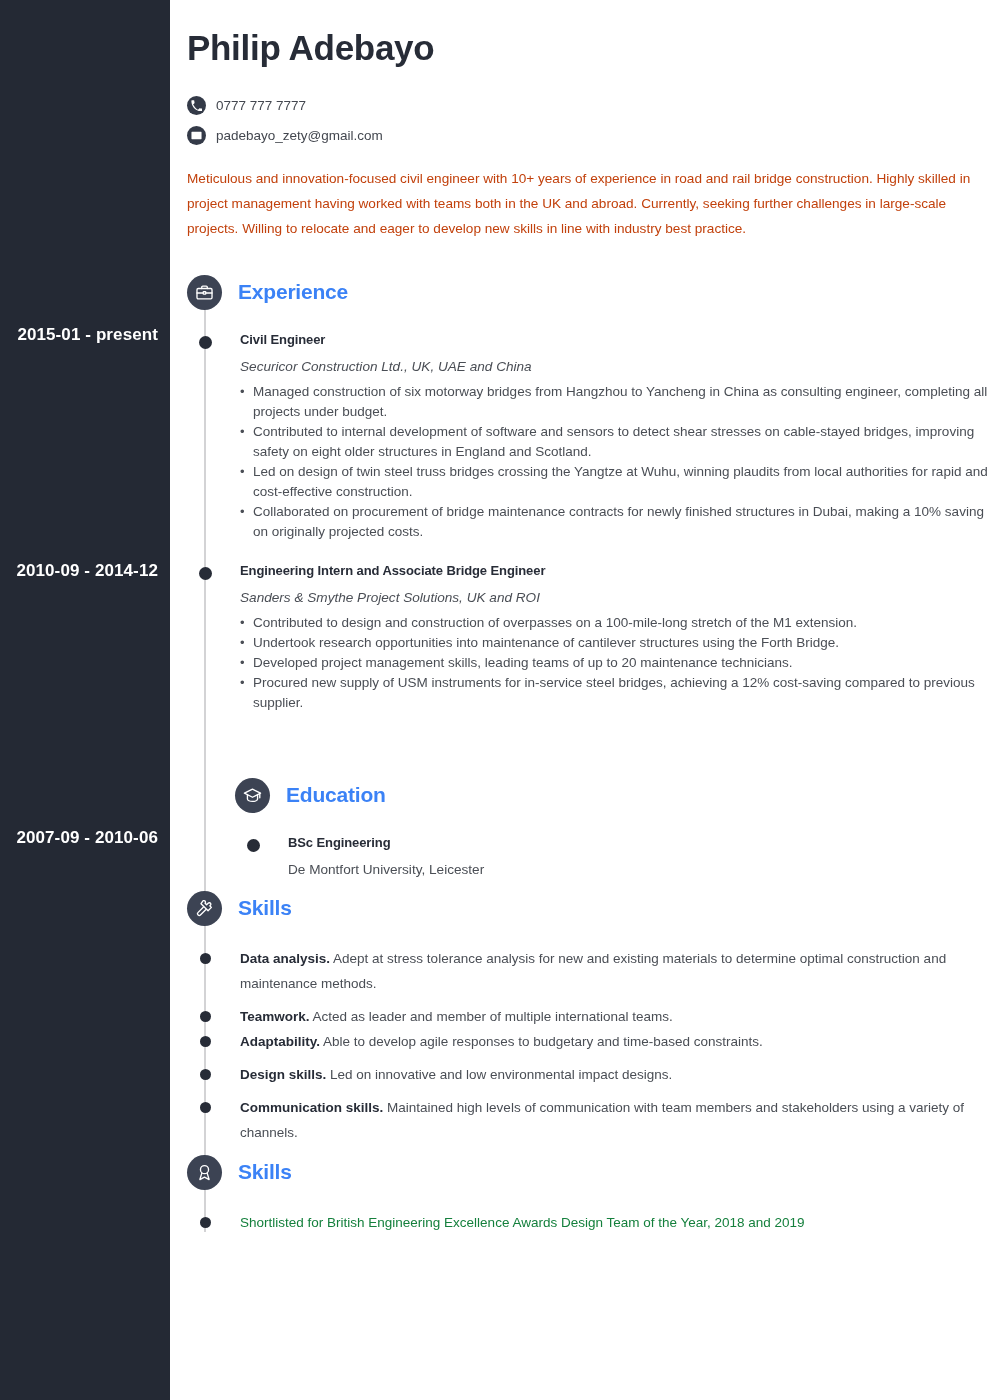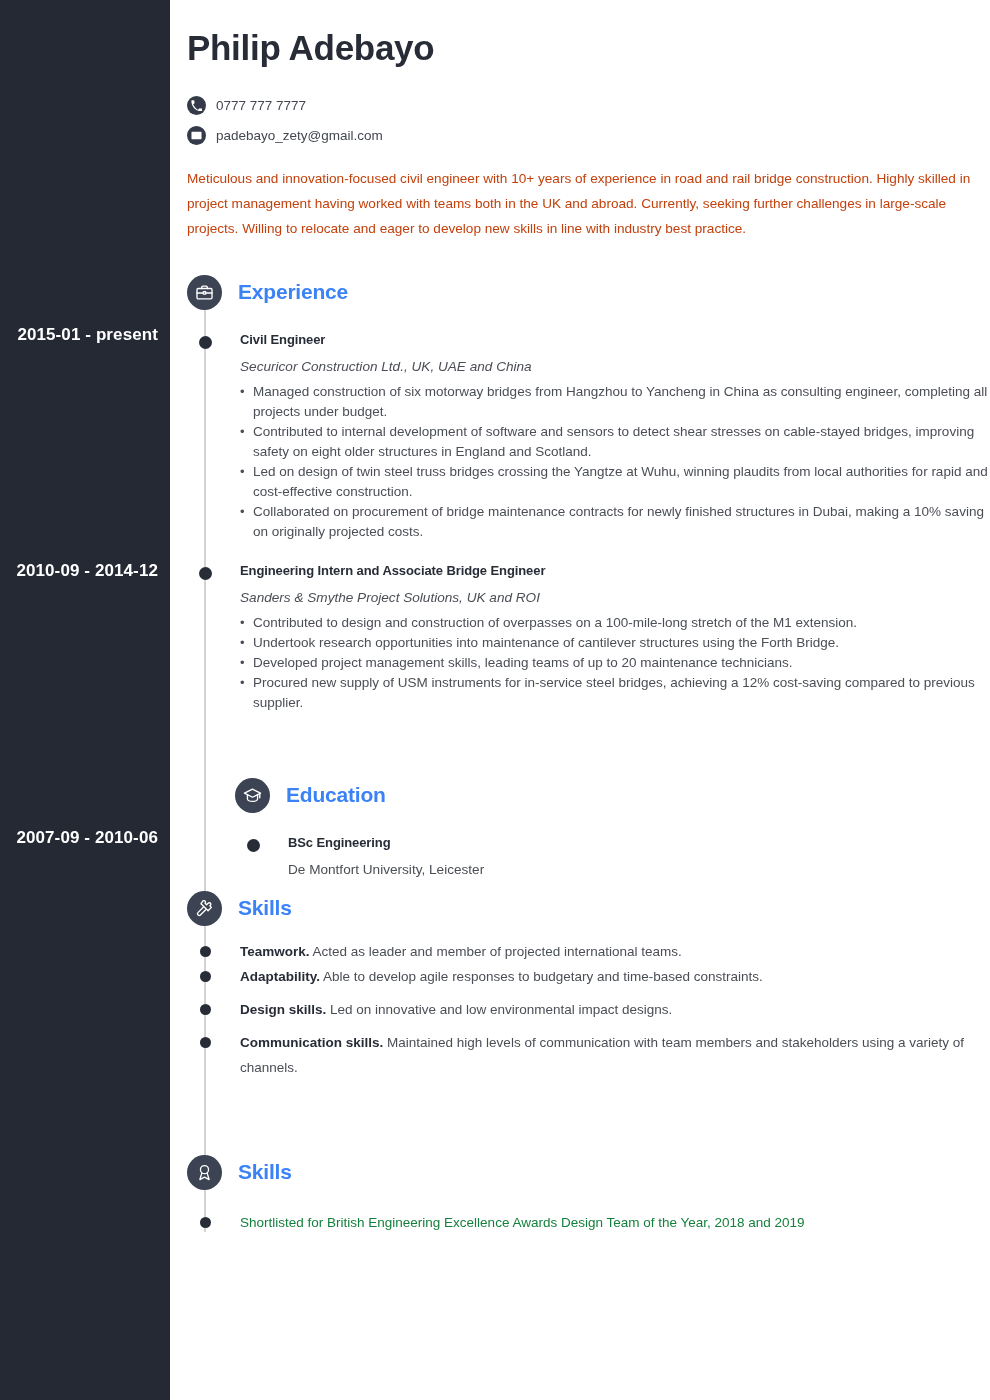--- a/index.html
+++ b/index.html
@@ -295,23 +295,27 @@
       <div class="sec-head">
         <span class="sec-badge">
           <svg width="19" height="19" viewBox="0 0 24 24" fill="none" stroke="#ffffff" stroke-width="1.7" stroke-linecap="round" stroke-linejoin="round">
             <path d="M9.4 3.3a2 2 0 1 1 3.3 2.1l1.9 1.9 2-2a2 2 0 1 1 2.1 3.3l2 2-4.2 4.2-8.9-8.9 1.8-2.6z"></path>
             <path d="M10.4 10.5L3.7 17.2a2 2 0 0 0 0 2.8l.3.3a2 2 0 0 0 2.8 0l6.7-6.7"></path>
           </svg>
         </span>
         <span class="sec-title">Skills</span>
       </div>
 
+      <div class="entry" style="margin-top:15px;">
+        <span class="dot small" style="top:7px;"></span>
+        <div class="skill-line"><b>Data analysis.</b> <span>Adept at stress tolerance analysis for new and existing materials to determine optimal construction and maintenance methods.</span></div>
+      </div>
       <div class="entry" style="margin-top:8px;">
         <span class="dot small" style="top:7px;"></span>
-        <div class="skill-line"><b>Teamwork.</b> <span>Acted as leader and member of projected international teams.</span></div>
+        <div class="skill-line"><b>Teamwork.</b> <span>Acted as leader and member of multiple international teams.</span></div>
       </div>
       <div class="entry" style="">
         <span class="dot small" style="top:7px;"></span>
         <div class="skill-line"><b>Adaptability.</b> <span>Able to develop agile responses to budgetary and time-based constraints.</span></div>
       </div>
       <div class="entry" style="margin-top:8px;">
         <span class="dot small" style="top:7px;"></span>
         <div class="skill-line"><b>Design skills.</b> <span>Led on innovative and low environmental impact designs.</span></div>
       </div>
       <div class="entry" style="margin-top:8px;">

